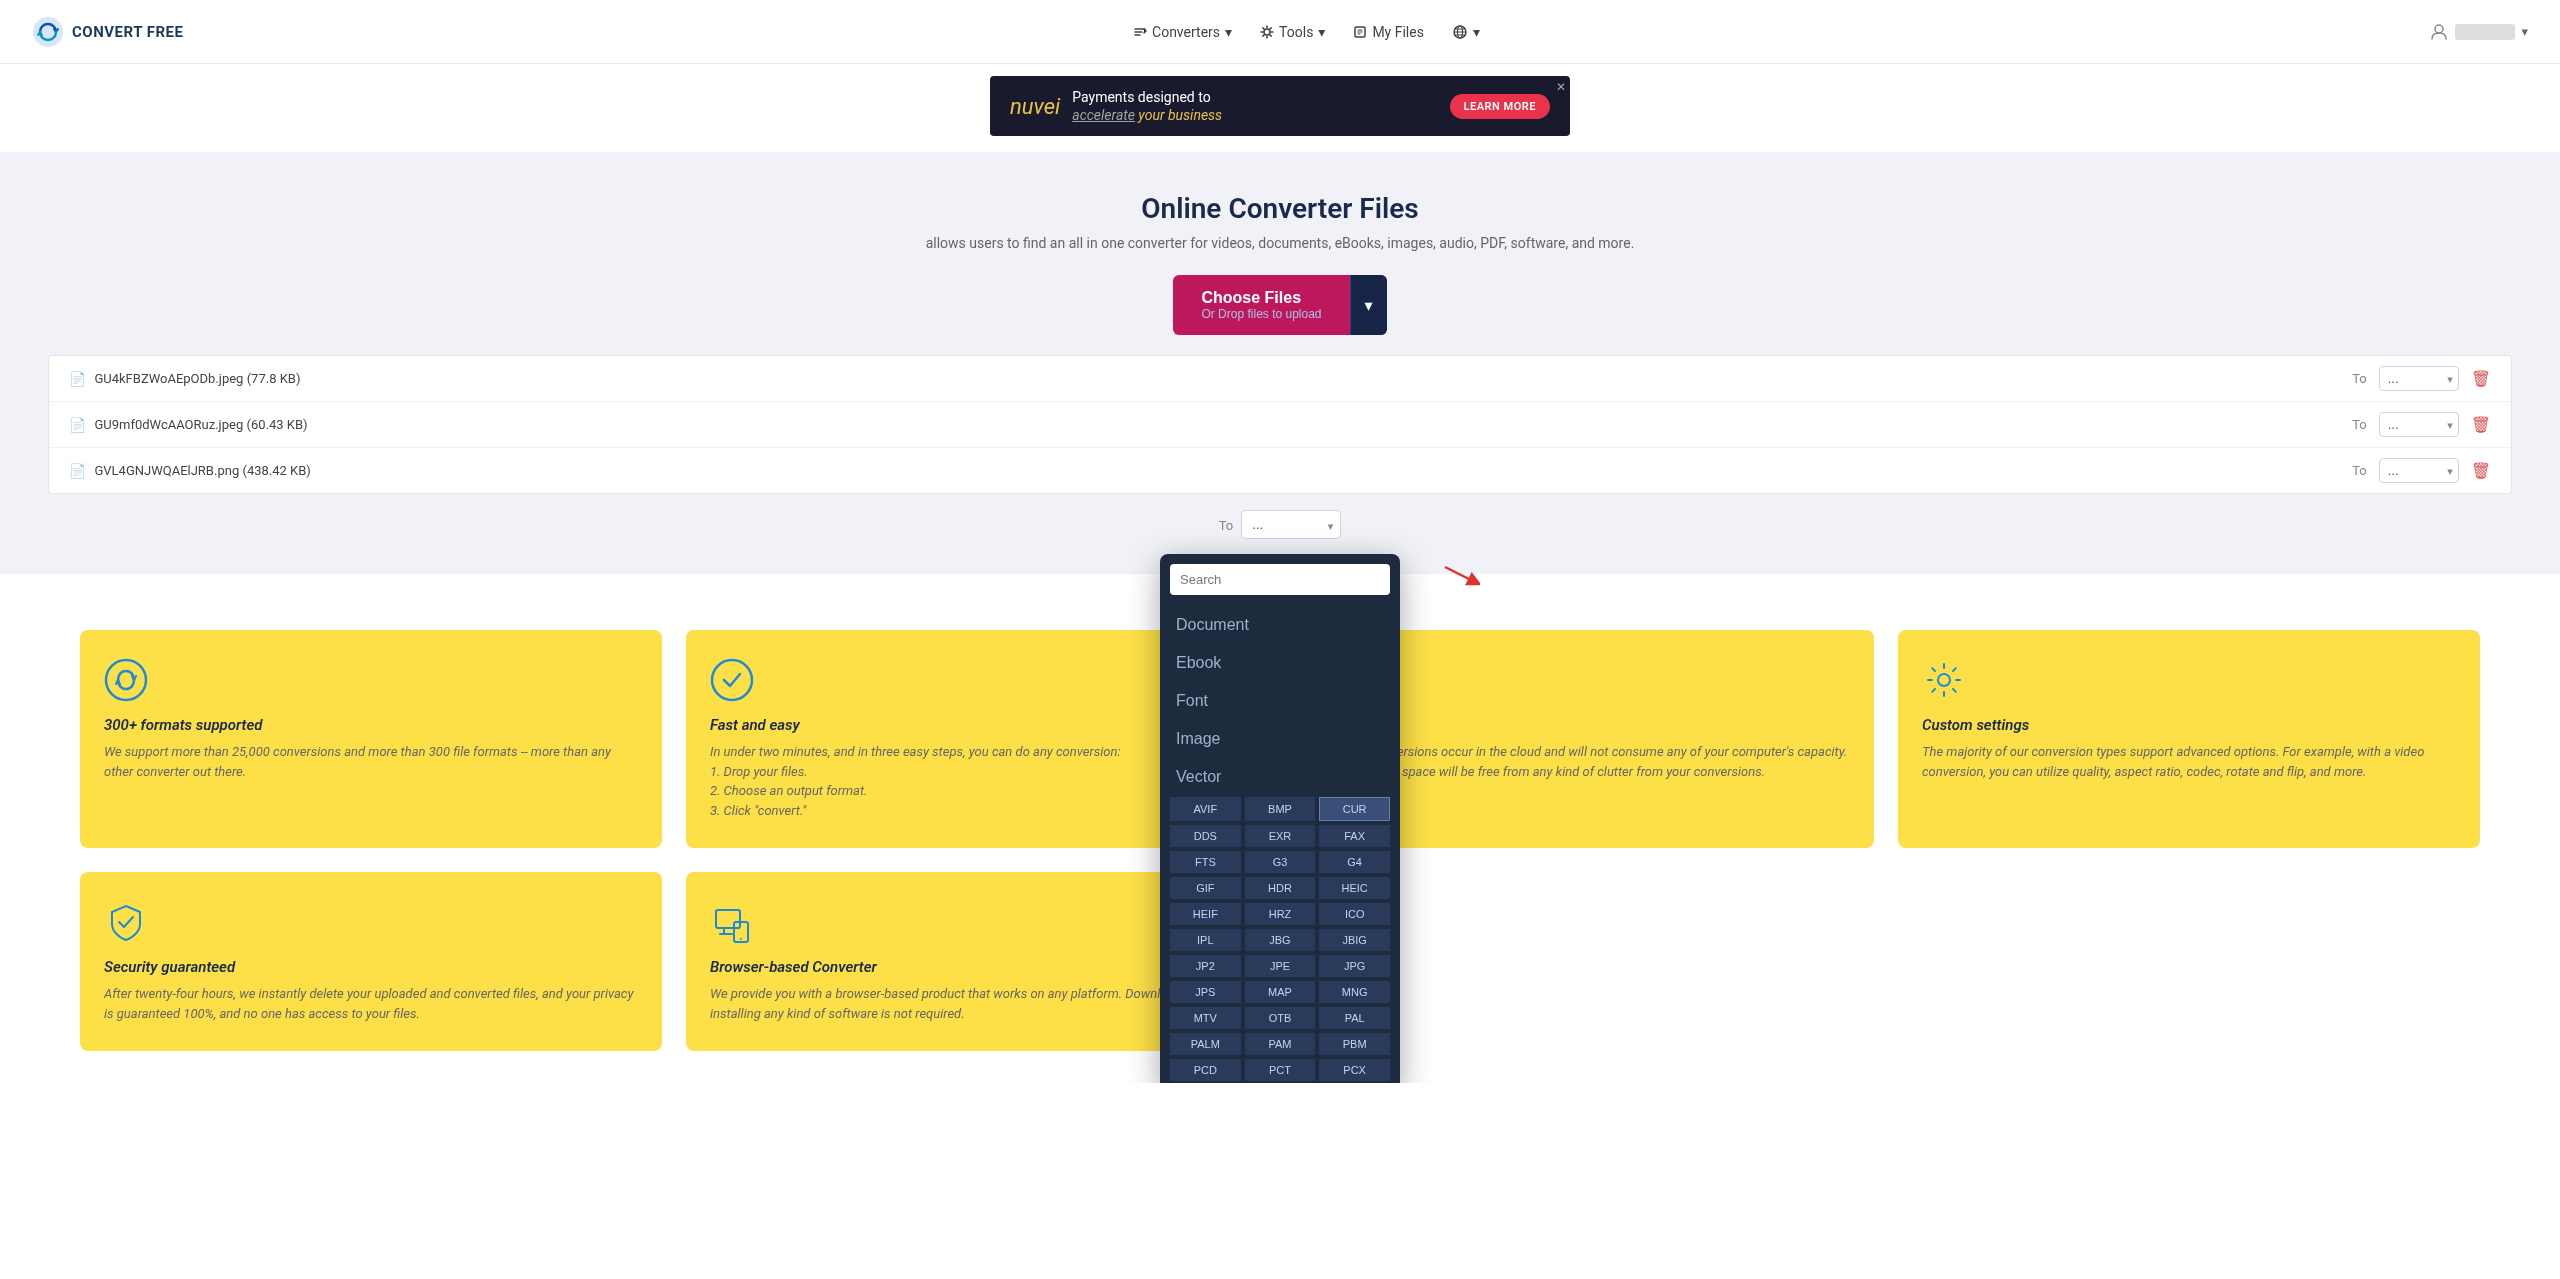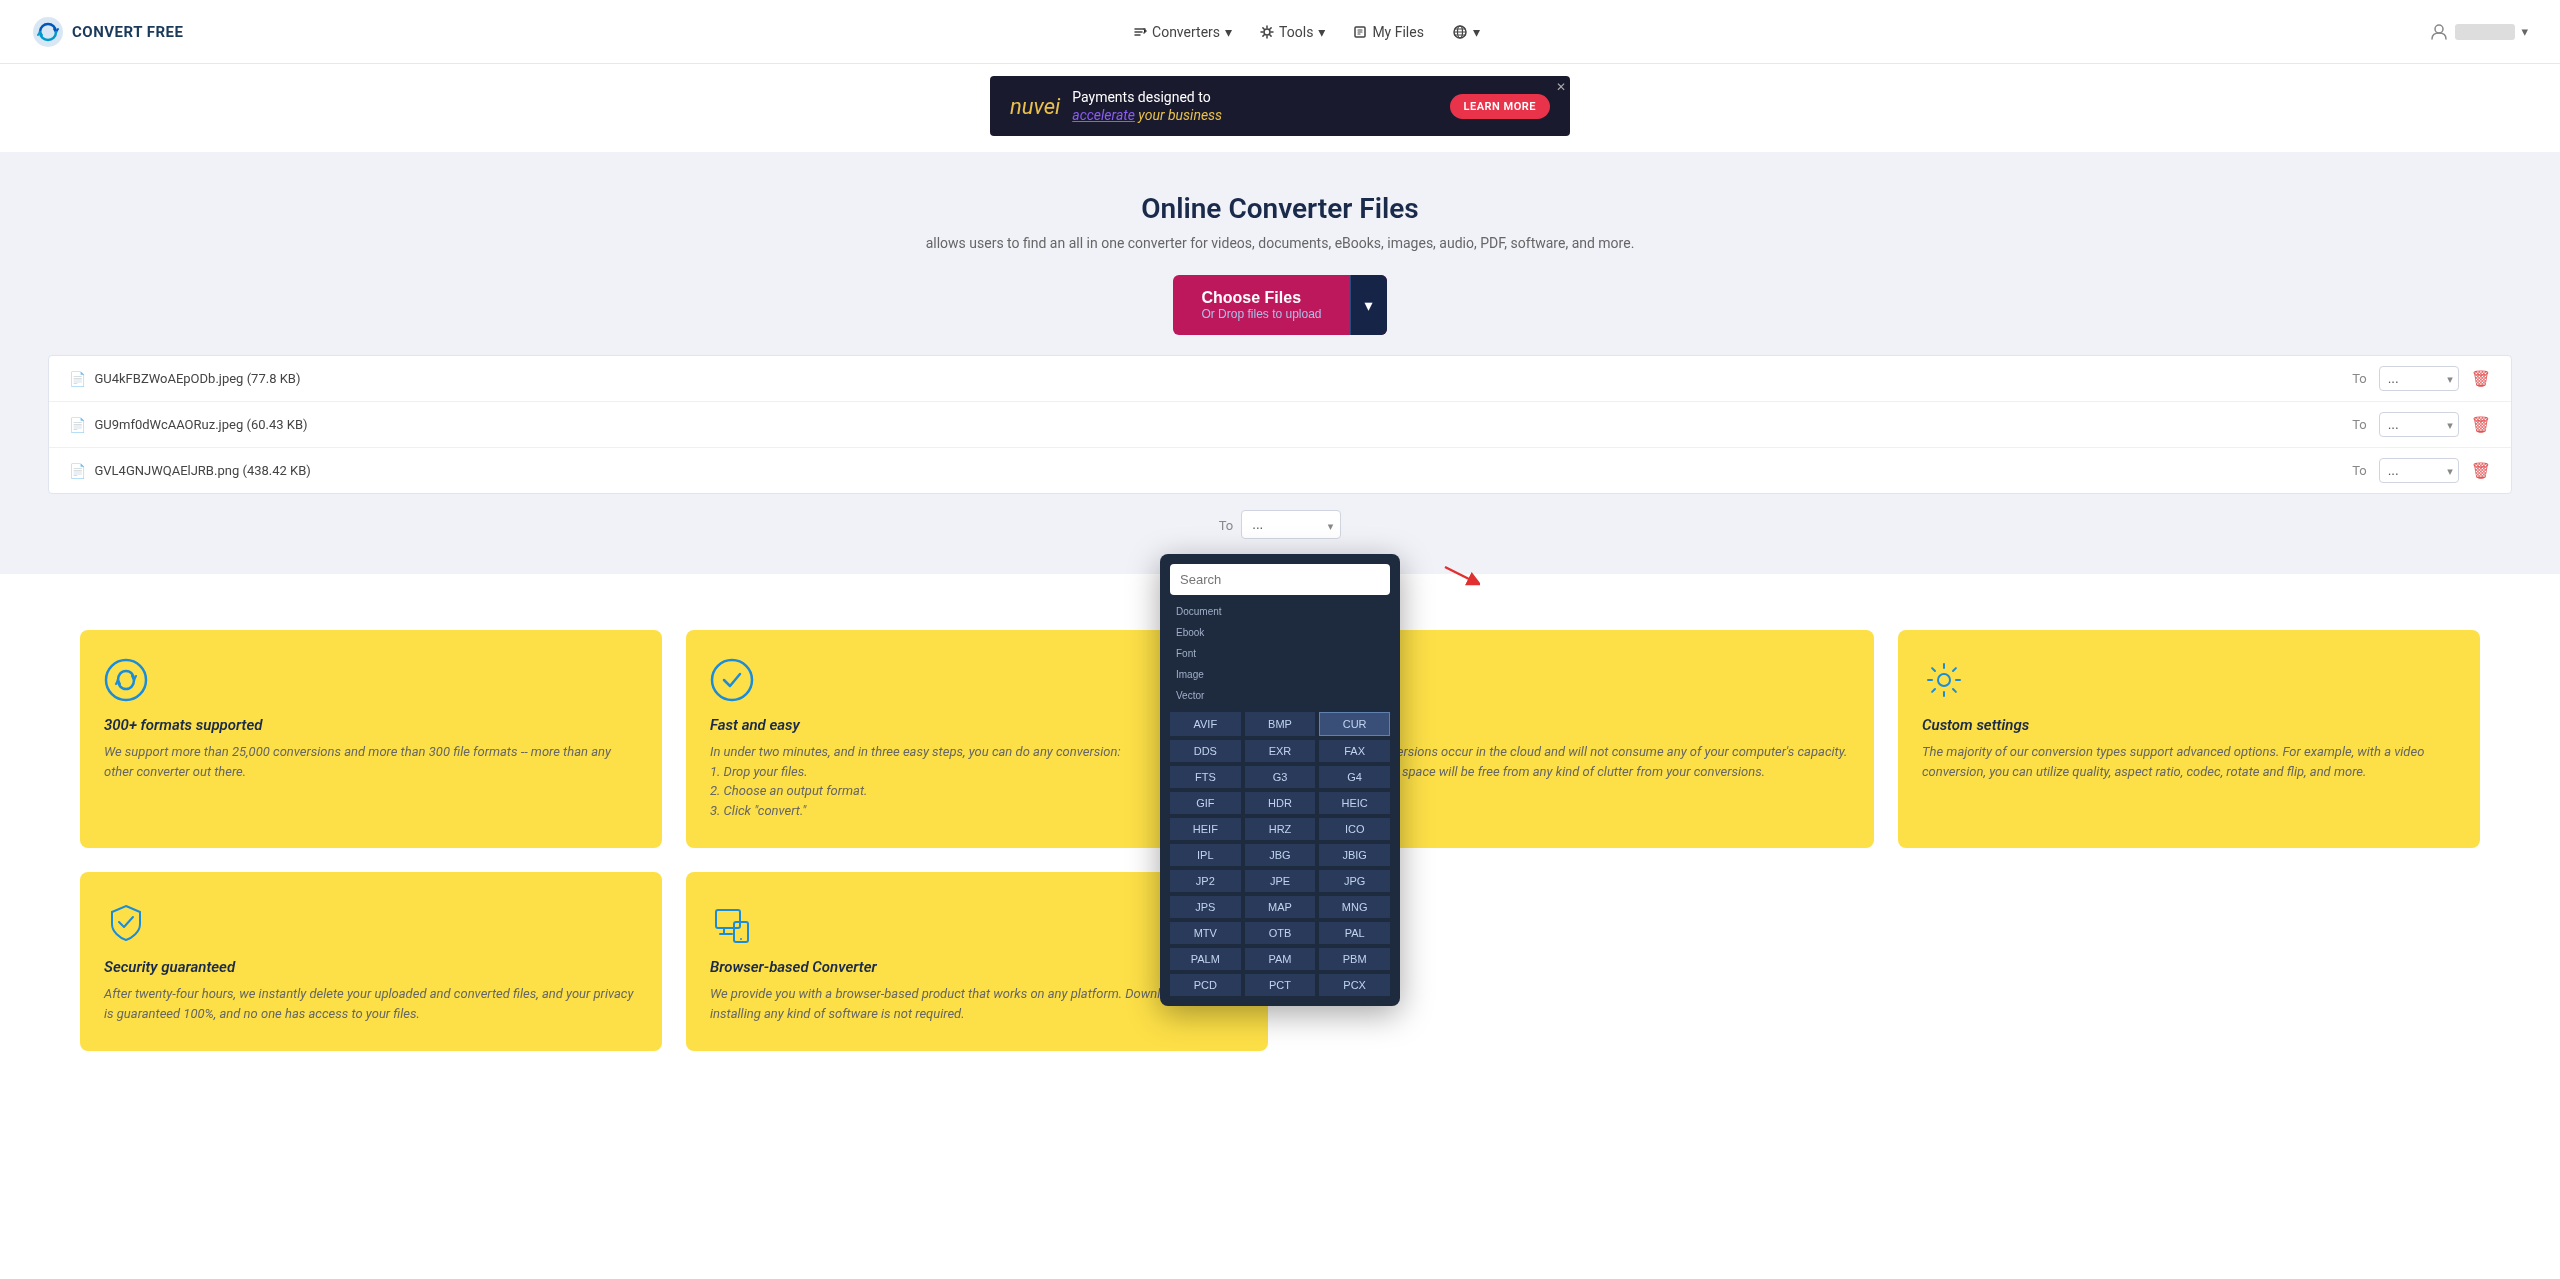--- a/index.html
+++ b/index.html
@@ -105,22 +105,22 @@
       position: absolute; top: 44px; left: 50%; transform: translateX(-50%);
       width: 240px; background: #1e2a3e; border-radius: 8px; z-index: 100;
       padding: 10px; box-shadow: 0 8px 32px rgba(0,0,0,0.35);
     }
     .format-search {
       width: 100%; background: #fff; border: none; border-radius: 4px;
       padding: 8px 10px; font-size: 13px; margin-bottom: 8px; outline: none;
     }
     .format-categories { display: flex; flex-direction: column; gap: 4px; margin-bottom: 8px; }
     .format-category-btn {
-      background: none; border: none; color: #a0b0c8; font-size: 10px;
-      text-align: left; padding: 3px 6px; cursor: pointer; border-radius: 3px;
+      background: none; border: none; color: #a0b0c8; font-size: 16px;
+      text-align: left; padding: 3px 6px; cursor: pointer; border-radius: 3px; margin-top: 10px;
     }
     .format-grid { display: grid; grid-template-columns: repeat(3, 1fr); gap: 4px; max-height: 360px; overflow-y: auto; }
     .format-tag {
       background: #2a3a5a; color: #c0d4f0; border: none; border-radius: 0;
       padding: 5px 8px; font-size: 11px; cursor: pointer; text-align: center;
       font-weight: 500; transition: background 0.15s;
     }
     .format-tag.highlighted { background: #3a4f78; border: 1px solid #6080b0; }
 
     
@@ -195,21 +195,21 @@
       <span>▾</span>
     </div>
   </div>
 </header>
 
 <div class="ad-banner">
   <div class="ad-inner">
     <span class="ad-nuvei">nuvei</span>
     <div class="ad-text">
       <div>Payments designed to</div>
-      <div><span style="text-decoration:underline;color:#8b5cf6;">accelerate</span><span> your business</span></div>
+      <div><span style="text-decoration:underline;color:#a3a3a3;">accelerate</span><span> your business</span></div>
     </div>
     <div class="ad-btn">LEARN MORE</div>
     <div class="ad-close">✕</div>
   </div>
 </div>
 
 <div class="hero-section">
   <h1 class="hero-title">Online Converter Files</h1>
   <p class="hero-subtitle">allows users to find an all in one converter for videos, documents, eBooks, images, audio, PDF, software, and more.</p>
 

